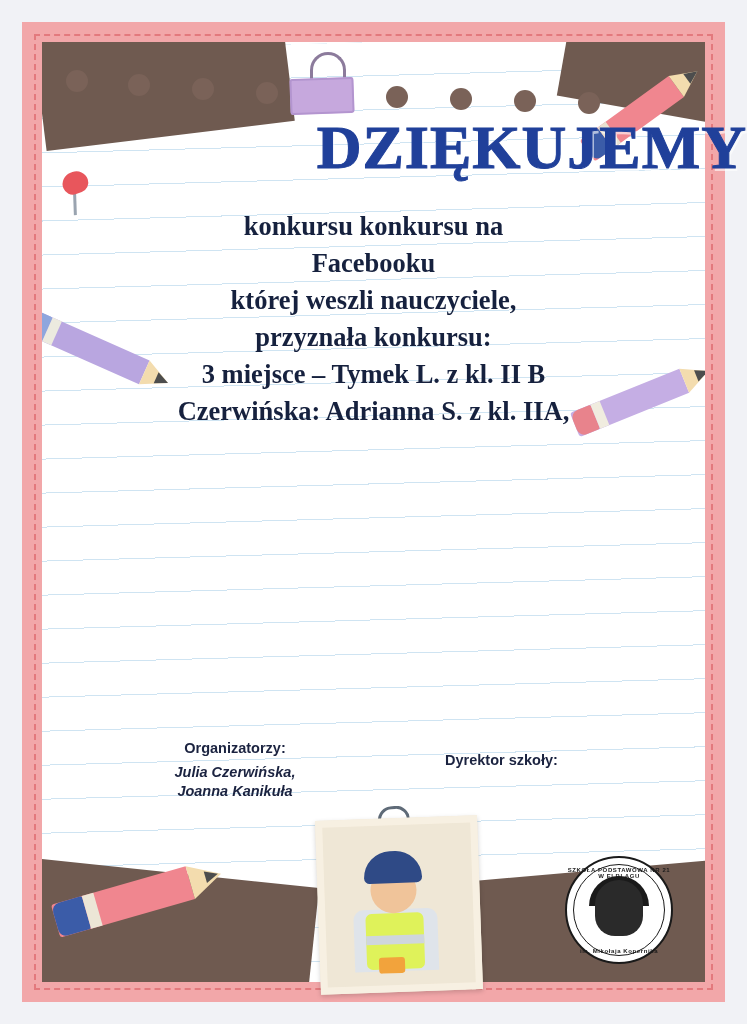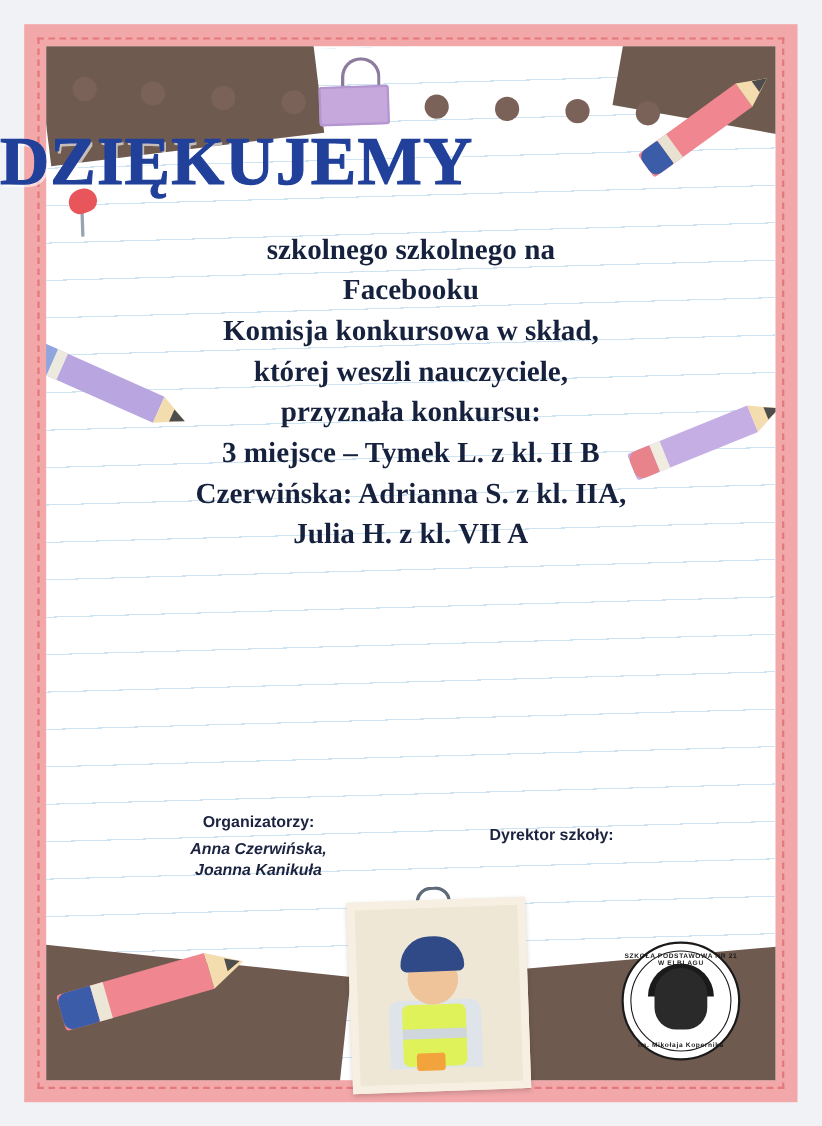--- a/index.html
+++ b/index.html
@@ -201,21 +201,21 @@
   
   .content {
     position: absolute;
     left: 0; top: 0;
     width: 747px; height: 1024px;
   }
   .title {
     position: absolute;
     top: 112px;
     width: 100%;
-    text-align: left;
+    text-align: right;
     font-family: "Liberation Serif", serif;
     font-weight: bold;
     font-size: 62px;
     letter-spacing: 1px;
     color: #20409a;
     -webkit-text-stroke: 1px #20409a;
     text-shadow: 2px 3px 0 rgba(255,255,255,0.6);
   }
   .body-text {
     position: absolute;
@@ -401,33 +401,31 @@
       <div class="tip-wood" style="left:140px;border-top-width:17px;border-bottom-width:17px;border-left-width:32px;"></div>
       <div class="tip-lead" style="left:156px;top:10px;"></div>
     </div>
   </div>
 
   <div class="content">
 
     <div class="title">DZIĘKUJEMY</div>
 
     <div class="body-text">
-      <span class="ln">szkolnego szkolnego na</span>
+      <span class="ln">konkursu konkursu na</span>
       <span class="ln">Facebooku</span>
-      <span class="ln">Komisja konkursowa w skład,</span>
       <span class="ln">której weszli nauczyciele,</span>
       <span class="ln">przyznała konkursu:</span>
       <span class="ln">3 miejsce – Tymek L. z kl. II B</span>
       <span class="ln">Czerwińska: Adrianna S. z kl. IIA,</span>
-      <span class="ln">Julia H. z kl. VII A</span>
     </div>
 
     <div class="sign-left">
       <div class="sign-label">Organizatorzy:</div>
-      <div class="sign-name" style="white-space:pre-line;">Anna Czerwińska,
+      <div class="sign-name" style="white-space:pre-line;">Julia Czerwińska,
 Joanna Kanikuła</div>
     </div>
 
     <div class="sign-right">
       <div class="sign-label">Dyrektor szkoły:</div>
     </div>
 
     <div class="photo-clip"></div>
     <div class="photo">
       <div class="bg"></div>

